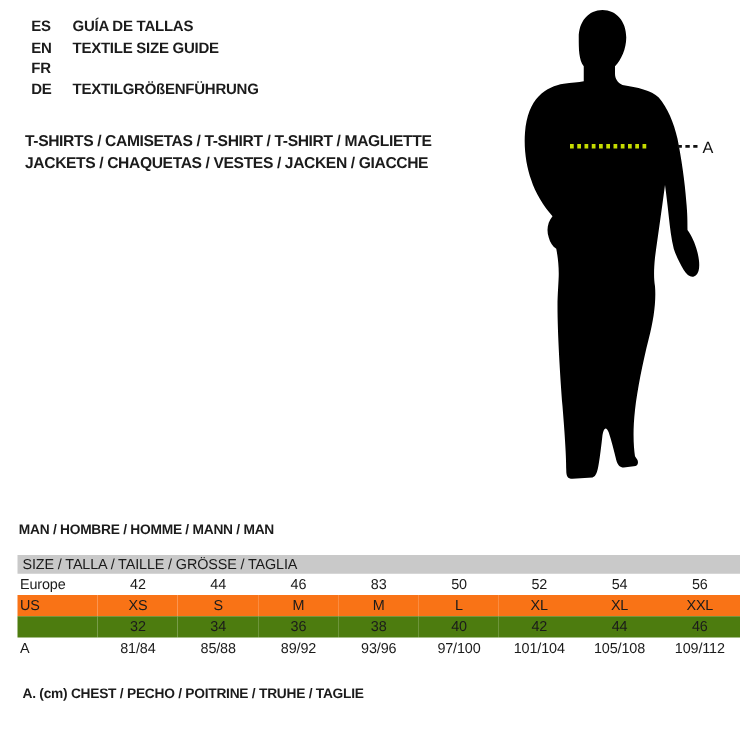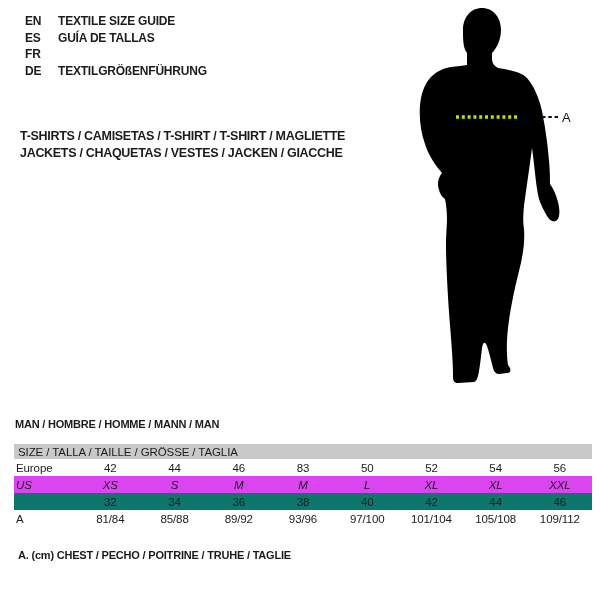--- a/index.html
+++ b/index.html
@@ -6,45 +6,45 @@
   body{
     width:600px;height:600px;position:relative;overflow:hidden;
     background:#ffffff;color:#1b1b1b;
     font-family:"Liberation Sans", sans-serif;
   }
   
   .lang-block{position:absolute;left:25px;top:13px;}
   .lang-row{display:flex;font-size:12px;font-weight:700;line-height:16.5px;letter-spacing:-0.2px;}
   .lang-code{width:33px;flex:0 0 33px;}
   
-  .products{position:absolute;left:20px;top:105px;font-size:12.5px;font-weight:700;line-height:17px;letter-spacing:-0.3px;margin-top:23px;}
+  .products{position:absolute;left:20px;top:105px;font-size:12.5px;font-weight:700;line-height:17px;letter-spacing:-0.3px;}
   
   .figure{position:absolute;left:415px;top:5px;width:185px;height:385px;}
   
   .section-title{position:absolute;left:15px;top:418px;font-size:11px;font-weight:700;letter-spacing:-0.2px;}
   
   .size-table{position:absolute;left:14px;top:444px;width:578px;border-collapse:collapse;
     font-size:11.5px;letter-spacing:-0.1px;table-layout:fixed;}
   .size-table td{padding:0;height:17px;text-align:center;vertical-align:middle;}
   .size-table .header-cell{text-align:left;padding-left:4px;height:15px;font-weight:400;}
   .size-table .rowlabel{text-align:left;padding-left:2px;width:72px;}
   
   .footnote{position:absolute;left:18px;top:549px;font-size:11px;font-weight:700;letter-spacing:-0.2px;}
 </style>
 </head>
 <body>
 
 <div class="lang-block">
     <div class="lang-row">
+      <span class="lang-code">ES</span>
+      <span class="lang-text">GUÍA DE TALLAS</span>
+    </div>
+    <div class="lang-row">
       <span class="lang-code">EN</span>
       <span class="lang-text">TEXTILE SIZE GUIDE</span>
-    </div>
-    <div class="lang-row">
-      <span class="lang-code">ES</span>
-      <span class="lang-text">GUÍA DE TALLAS</span>
     </div>
     <div class="lang-row">
       <span class="lang-code">FR</span>
     </div>
     <div class="lang-row">
       <span class="lang-code">DE</span>
       <span class="lang-text">TEXTILGRÖßENFÜHRUNG</span>
     </div>
   </div>
 
@@ -93,32 +93,32 @@
         <td class="rowlabel">Europe</td>
         <td>42</td>
         <td>44</td>
         <td>46</td>
         <td>83</td>
         <td>50</td>
         <td>52</td>
         <td>54</td>
         <td>56</td>
       </tr>
-      <tr style="background: #d946ef; font-style: italic;">
+      <tr style="background: #f97316;">
         <td class="rowlabel">US</td>
         <td>XS</td>
         <td>S</td>
         <td>M</td>
         <td>M</td>
         <td>L</td>
         <td>XL</td>
         <td>XL</td>
         <td>XXL</td>
       </tr>
-      <tr style="background: #0f766e; margin-top: 46px;">
+      <tr style="background: #4d7c0f; margin-top: 46px;">
         <td class="rowlabel"></td>
         <td>32</td>
         <td>34</td>
         <td>36</td>
         <td>38</td>
         <td>40</td>
         <td>42</td>
         <td>44</td>
         <td>46</td>
       </tr>

